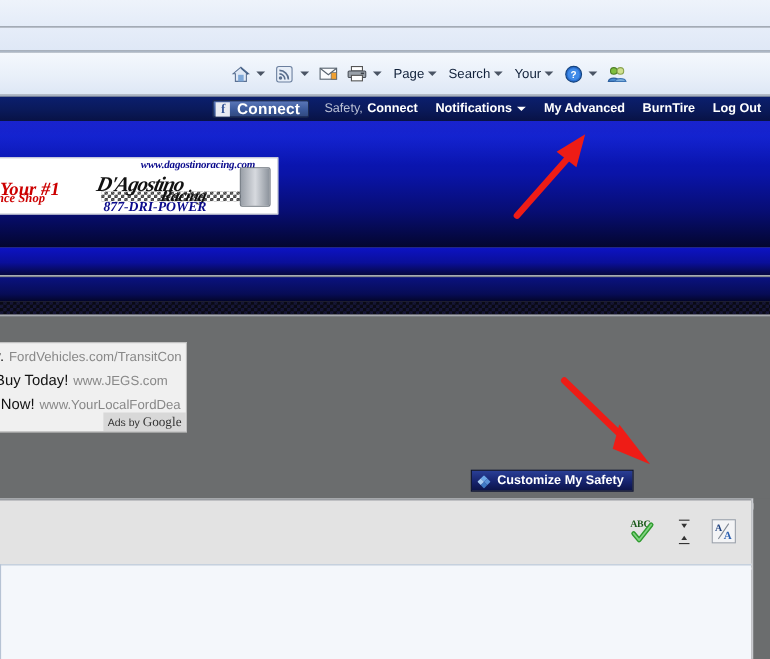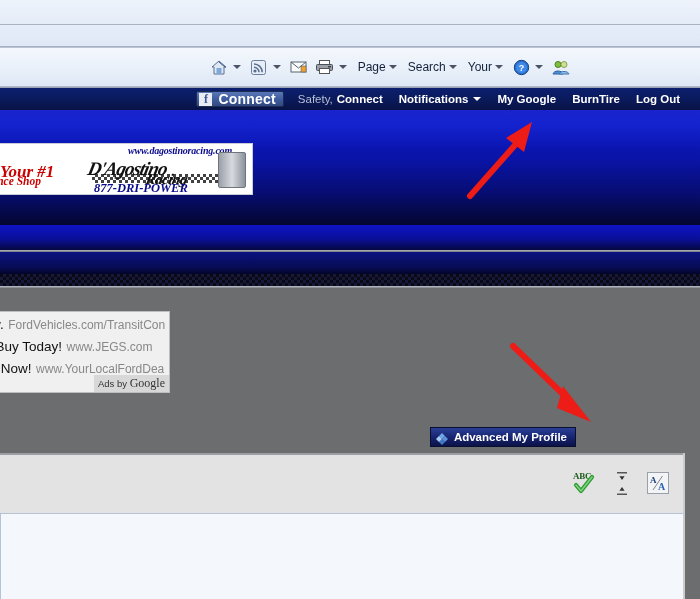--- a/index.html
+++ b/index.html
@@ -40,21 +40,21 @@
     background: linear-gradient(to bottom,#5a77b8 0%,#3c5a9c 55%,#31497f 100%);
     border:1px solid #1c2b52; border-radius:2px; padding:0 7px 0 2px; margin-right:14px; }
   .fb-f { width:13px;height:13px;background:#e9ebf2;color:#3b5998;
     font-family:"Liberation Serif",serif; font-weight:bold; font-size:12px;
     line-height:13px; text-align:center; margin-right:6px; }
   .fb-label { color:#ffffff; font-size:14px; font-weight:bold; letter-spacing:.2px; }
   .nav-welcome { color:#b9bfd4; font-size:11.5px; margin-right:4px; }
   .nav-user { color:#ffffff; font-size:11.5px; font-weight:bold; margin-right:16px; }
   .nav-link { color:#ffffff; font-size:11.5px; font-weight:bold; margin-right:16px;
     white-space:nowrap; display:flex; align-items:center; }
-  .nav-link:last-child { margin-right:12px; }
+  .nav-link:last-child { margin-right:0; }
   .nav-caret { width:0;height:0;border-left:4px solid transparent;border-right:4px solid transparent;
     border-top:4px solid #ffffff; margin-left:5px; }
 
   
   .hero { position:absolute; left:0; top:110px; width:700px; height:115px;
     background: linear-gradient(to bottom,#0a10b8 0%,#0a18c4 12%,#0a14a8 42%,#070d72 72%,#03062e 100%); }
   .hero-sheen { position:absolute; left:0; top:0; width:700px; height:40px;
     background: linear-gradient(to bottom, rgba(60,80,255,.30), rgba(0,0,0,0)); }
 
   
@@ -236,21 +236,21 @@
         <span class="fb-f">f</span>
         <span class="fb-label">Connect</span>
       </div>
       <span class="nav-welcome">Safety,</span>
       <span class="nav-user">Connect</span>
 
       <span class="nav-link">
         <span>Notifications</span>
         <span class="nav-caret"></span>
       </span>
-      <span class="nav-link">My Google</span>
+      <span class="nav-link">My Advanced</span>
       <span class="nav-link">BurnTire</span>
       <span class="nav-link">Log Out</span>
     </div>
   </div>
 
   <div class="hero">
     <div class="hero-sheen"></div>
   </div>
 
   <div class="banner">
@@ -305,21 +305,21 @@
 
   <div class="customize">
     <span class="diamond">
       <svg width="12" height="12" viewBox="0 0 12 12">
         <path d="M6 0 L9 3 L6 6 L3 3 Z" fill="#6ea8e8"></path>
         <path d="M6 6 L9 9 L6 12 L3 9 Z" fill="#3f79c4"></path>
         <path d="M0 6 L3 3 L6 6 L3 9 Z" fill="#a9cdf2"></path>
         <path d="M6 6 L9 3 L12 6 L9 9 Z" fill="#5b92d8"></path>
       </svg>
     </span>
-    <span class="customize-label">Advanced My Profile</span>
+    <span class="customize-label">Customize My Safety</span>
   </div>
 
   <div class="editor-outer">
     <div class="editor-toolbar">
       <div class="tb-right">
         <span class="tb-btn spell">
           <span class="spell-abc">ABC</span>
           <svg width="22" height="22" viewBox="0 0 22 22" style="position:absolute;left:0;top:2px;">
             <path d="M3 12 L8 18 L19 4" stroke="#2f9b2f" stroke-width="4.2" fill="none" stroke-linecap="round" stroke-linejoin="round"></path>
             <path d="M3 12 L8 18 L19 4" stroke="#7fd37f" stroke-width="1.6" fill="none" stroke-linecap="round" stroke-linejoin="round"></path>

